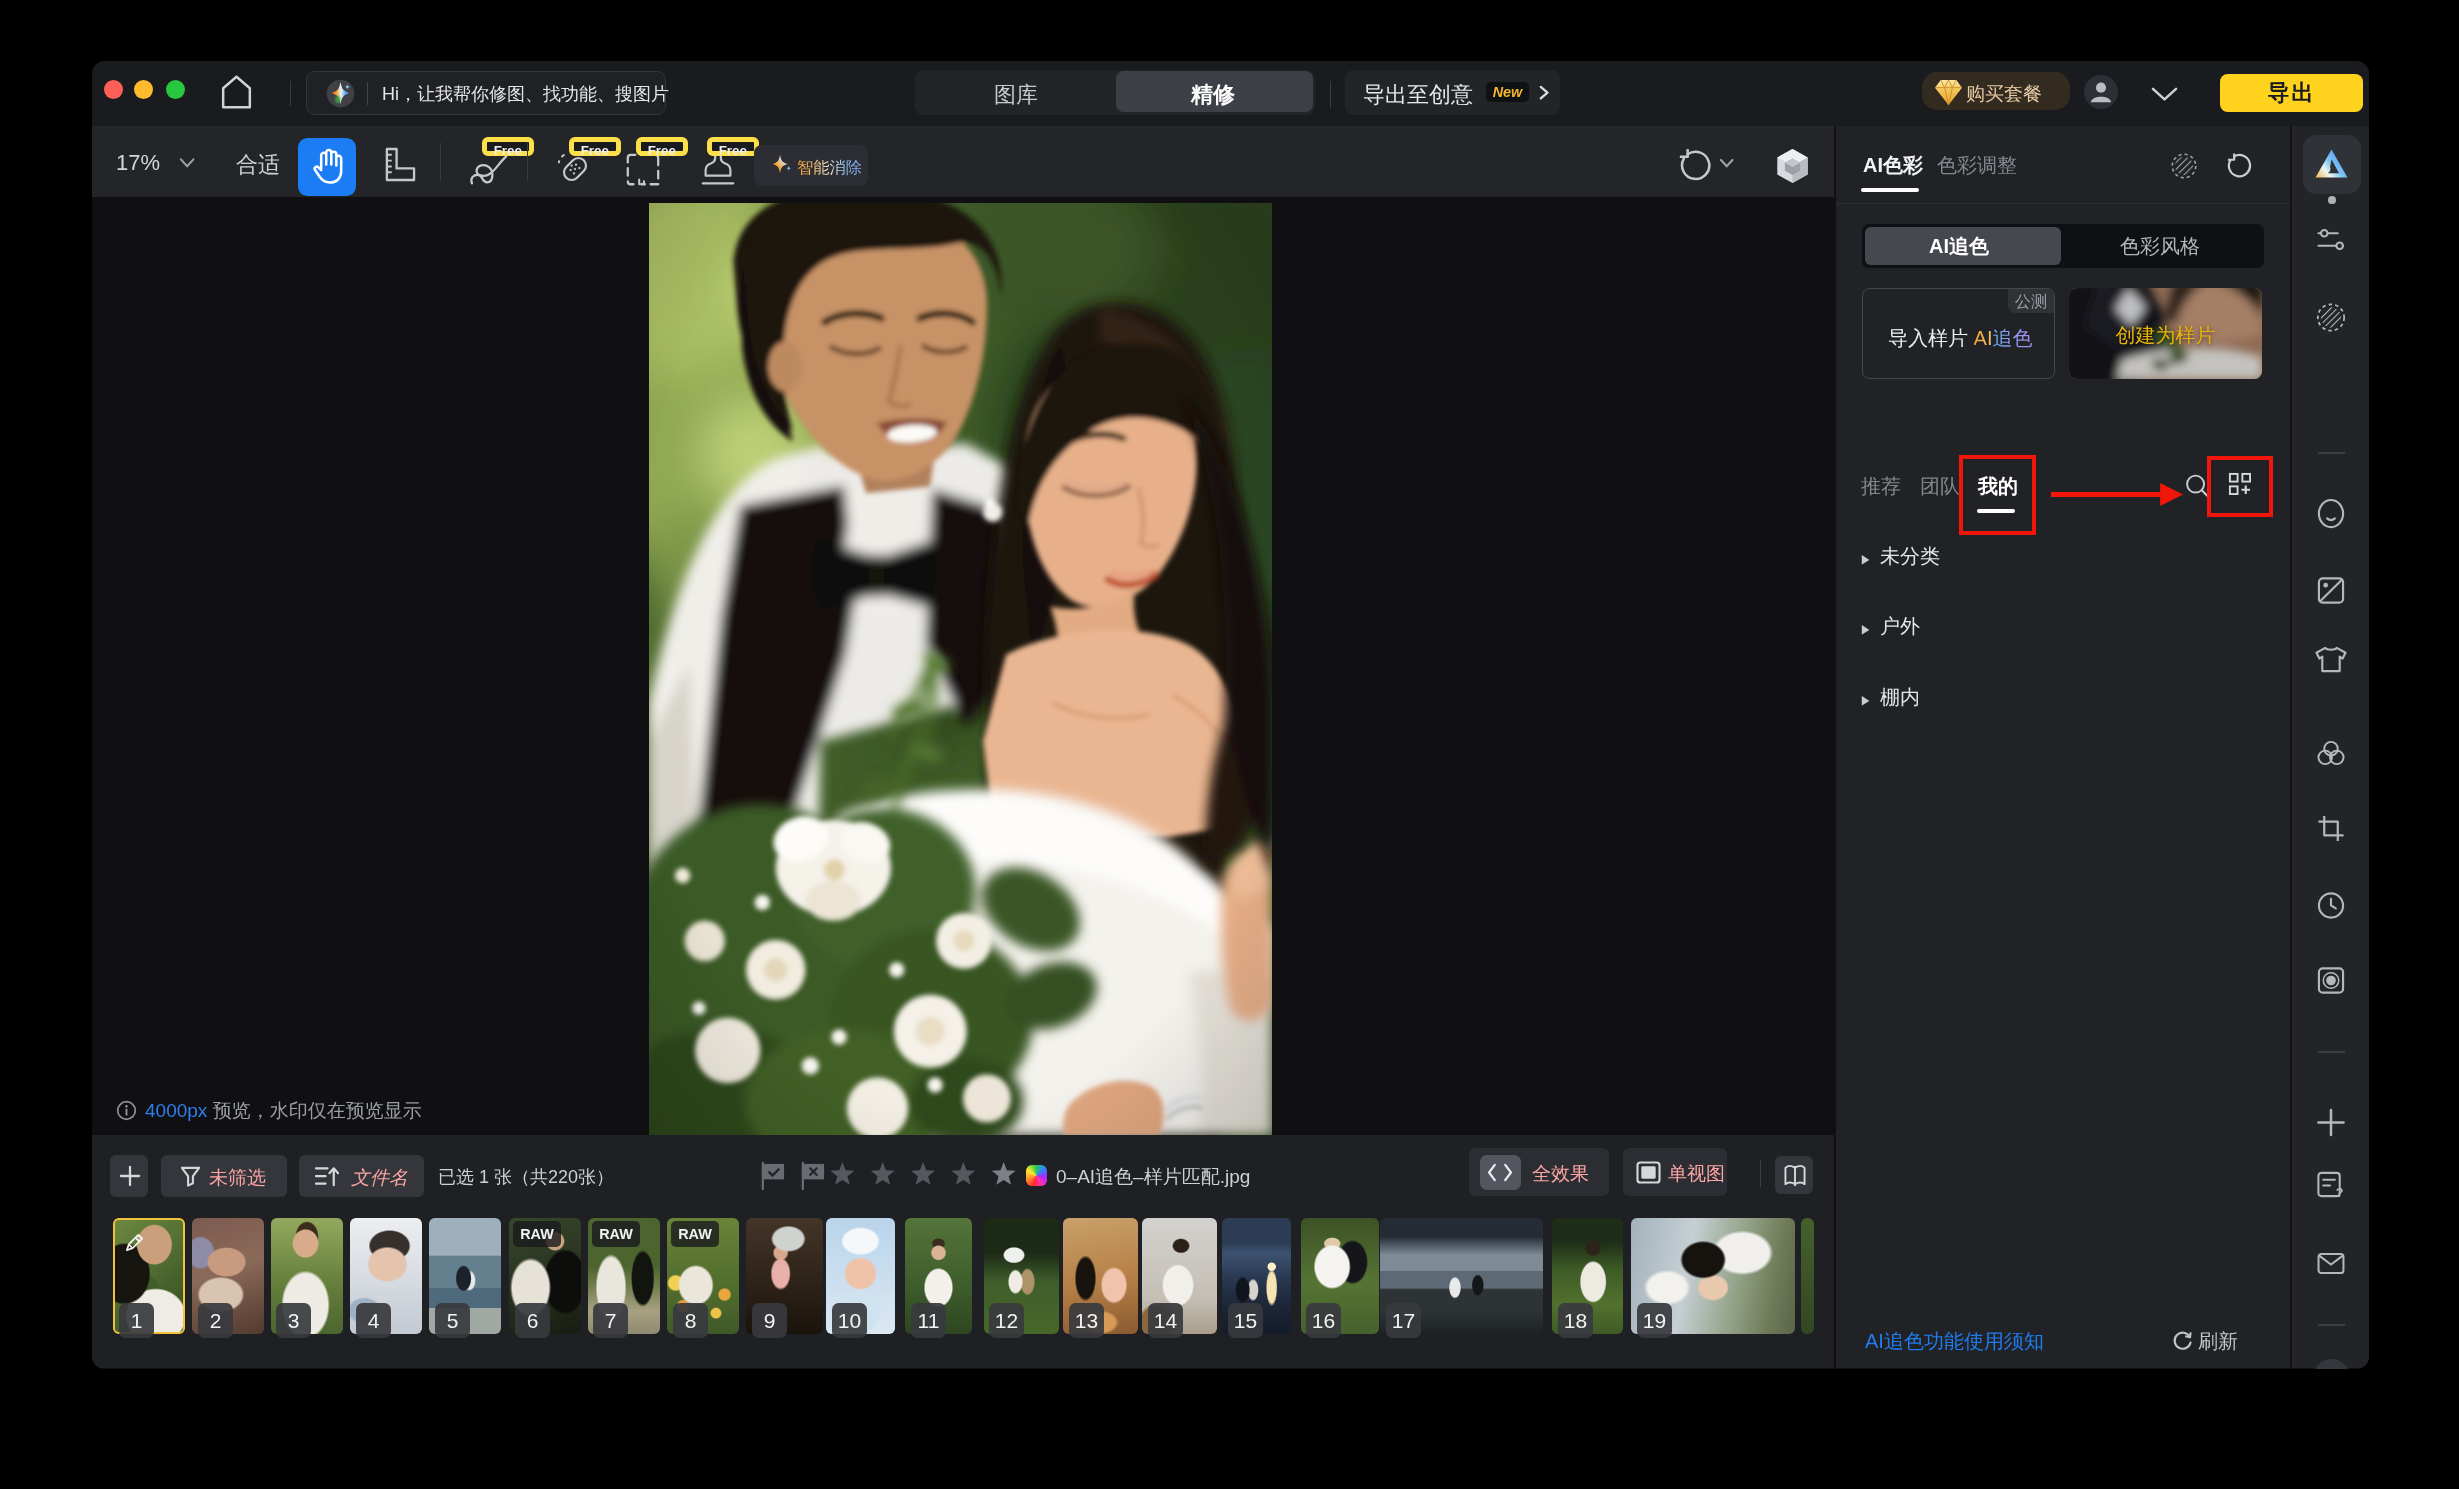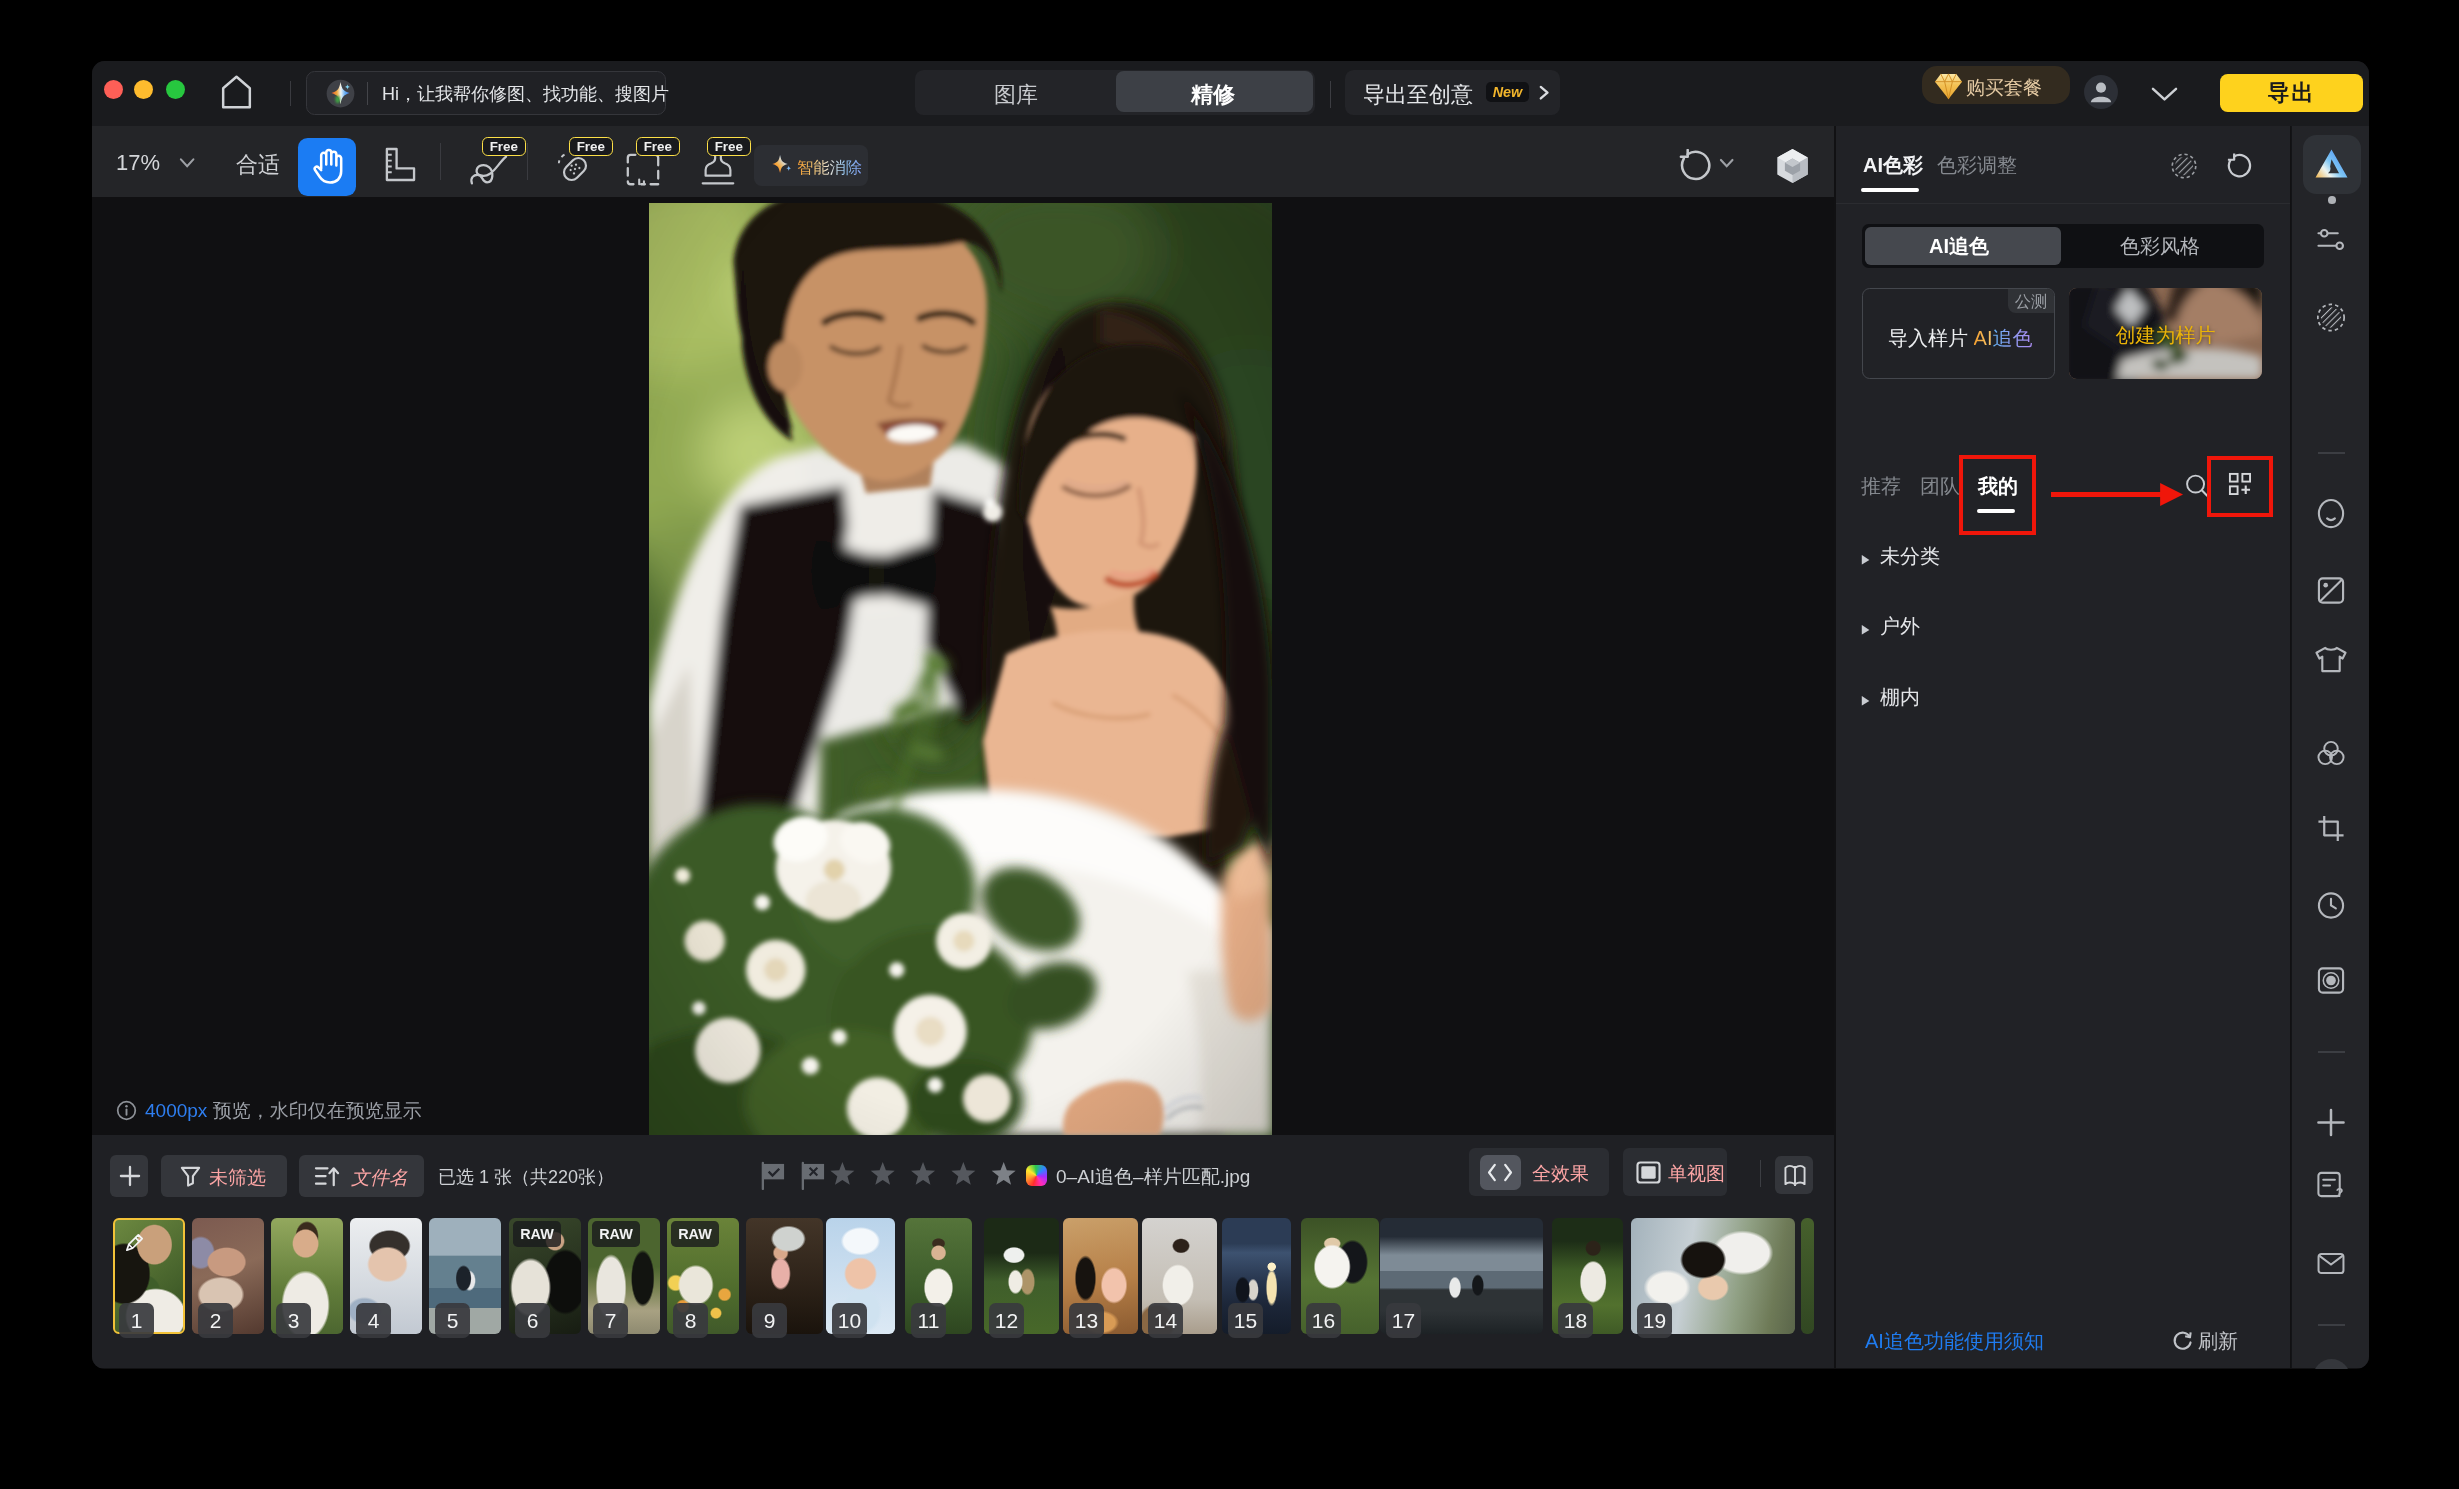--- a/index.html
+++ b/index.html
@@ -14,31 +14,31 @@
   .tl { position:absolute; top:19px; width:19px; height:19px; border-radius:50%; }
   #searchbar { position:absolute; left:214px; top:9.6px; width:360px; height:44px;
     background:#202125; border:1px solid #35363b; border-radius:8.6px; }
   #searchbar .txt { position:absolute; left:75px; top:10.6px; font-size:18px; color:#e3e5e8; white-space:nowrap; letter-spacing:0;}
   .vsep { position:absolute; width:1px; background:#3a3b40; }
   #tabs { position:absolute; left:823px; top:8.6px; width:400px; height:45px; background:#232428; border-radius:8.6px; }
   #tabs .seg { position:absolute; left:201px; top:1.9px; width:197px; height:41px; background:#3d4046; border-radius:7.7px; }
   #tabs .t1 { position:absolute; left:79px; top:10.6px; font-size:22px; color:#c7c9cd; }
   #tabs .t2 { position:absolute; left:276px; top:10.6px; font-size:22px; color:#fff; font-weight:bold; }
   #exportcreative { position:absolute; left:1253px; top:8.6px; width:215px; height:45px; background:#232428; border-radius:8.6px; }
-  #buy { position:absolute; left:1830px; top:5px; width:148px; height:38px; background:#332b1f; border-radius:15px; }
+  #buy { position:absolute; left:1830px; top:11px; width:148px; height:38px; background:#332b1f; border-radius:15px; }
   #buy .bt { position:absolute; left:44px; top:8.6px; font-size:19px; color:#e6cba4; white-space:nowrap; letter-spacing:0;}
   #avatar { position:absolute; left:1992px; top:14.4px; width:34px; height:34px; border-radius:50%; background:#2c2f36; }
   #exportbtn { position:absolute; left:2128px; top:12.5px; width:143px; height:38px; background:#fed21d; border-radius:7.7px;
     text-align:center; line-height:38px; font-size:22px; font-weight:bold; color:#191a1d; letter-spacing:1.9px;}
   
   #toolbar { position:absolute; left:0; top:65px; width:1742px; height:71px; background:#242528; }
   #toolbar .zoom { position:absolute; left:24px; top:24px; font-size:22px; color:#d4d6d9; }
   #toolbar .fit { position:absolute; left:144px; top:24px; font-size:22px; color:#cfd1d5; }
   #handbtn { position:absolute; left:206px; top:11.5px; width:58px; height:58px; background:#1b7cf3; border-radius:9.6px; }
-  .freebadge { position:absolute; background:#191a1d; border:1px solid #fde047; border-radius:5.8px; color:#efefef;
+  .freebadge { position:absolute; background:#191a1d; border:5px solid #fde047; border-radius:5.8px; color:#efefef;
     font-size:13.4px; font-weight:bold; padding:0 6.7px; height:19px; line-height:18px; }
   #aibtn { position:absolute; left:662px; top:19px; width:114px; height:41px; background:#2c2e33; border-radius:7.7px; }
   .grad1 { background:linear-gradient(90deg,#f09a32,#f3c169,#e8e4da,#8ec3f2,#7f9df2);
     -webkit-background-clip:text; background-clip:text; color:transparent; }
   
   #canvas { position:absolute; left:0; top:136px; width:1742px; height:938px; background:#101012; }
   #photo { position:absolute; left:557px; top:5.8px; width:623px; height:932px; }
   #info { position:absolute; left:24px; top:901px; height:23px; }
   #info .blue { color:#2e7ef0; } 
   

